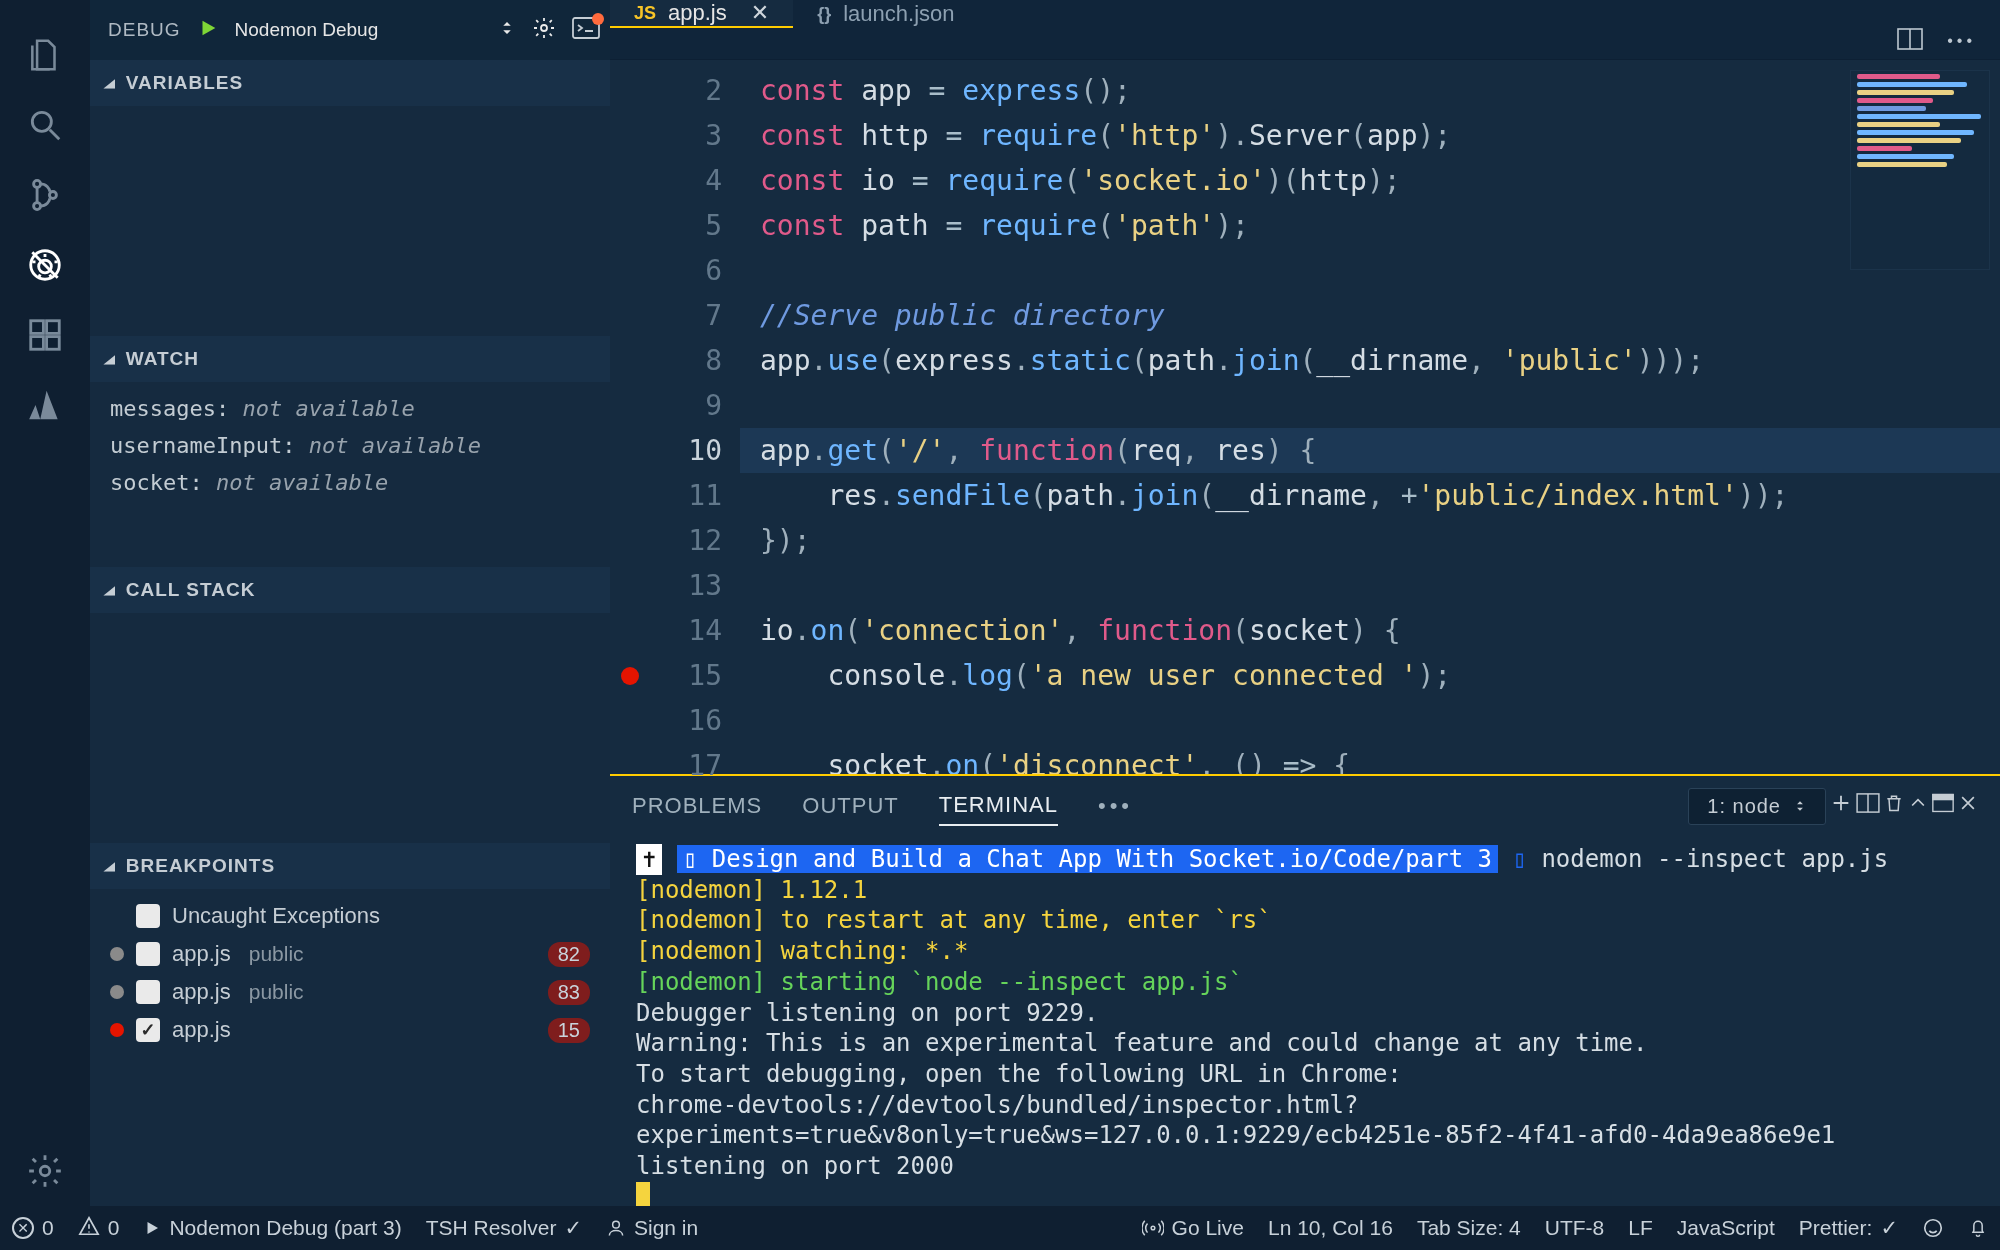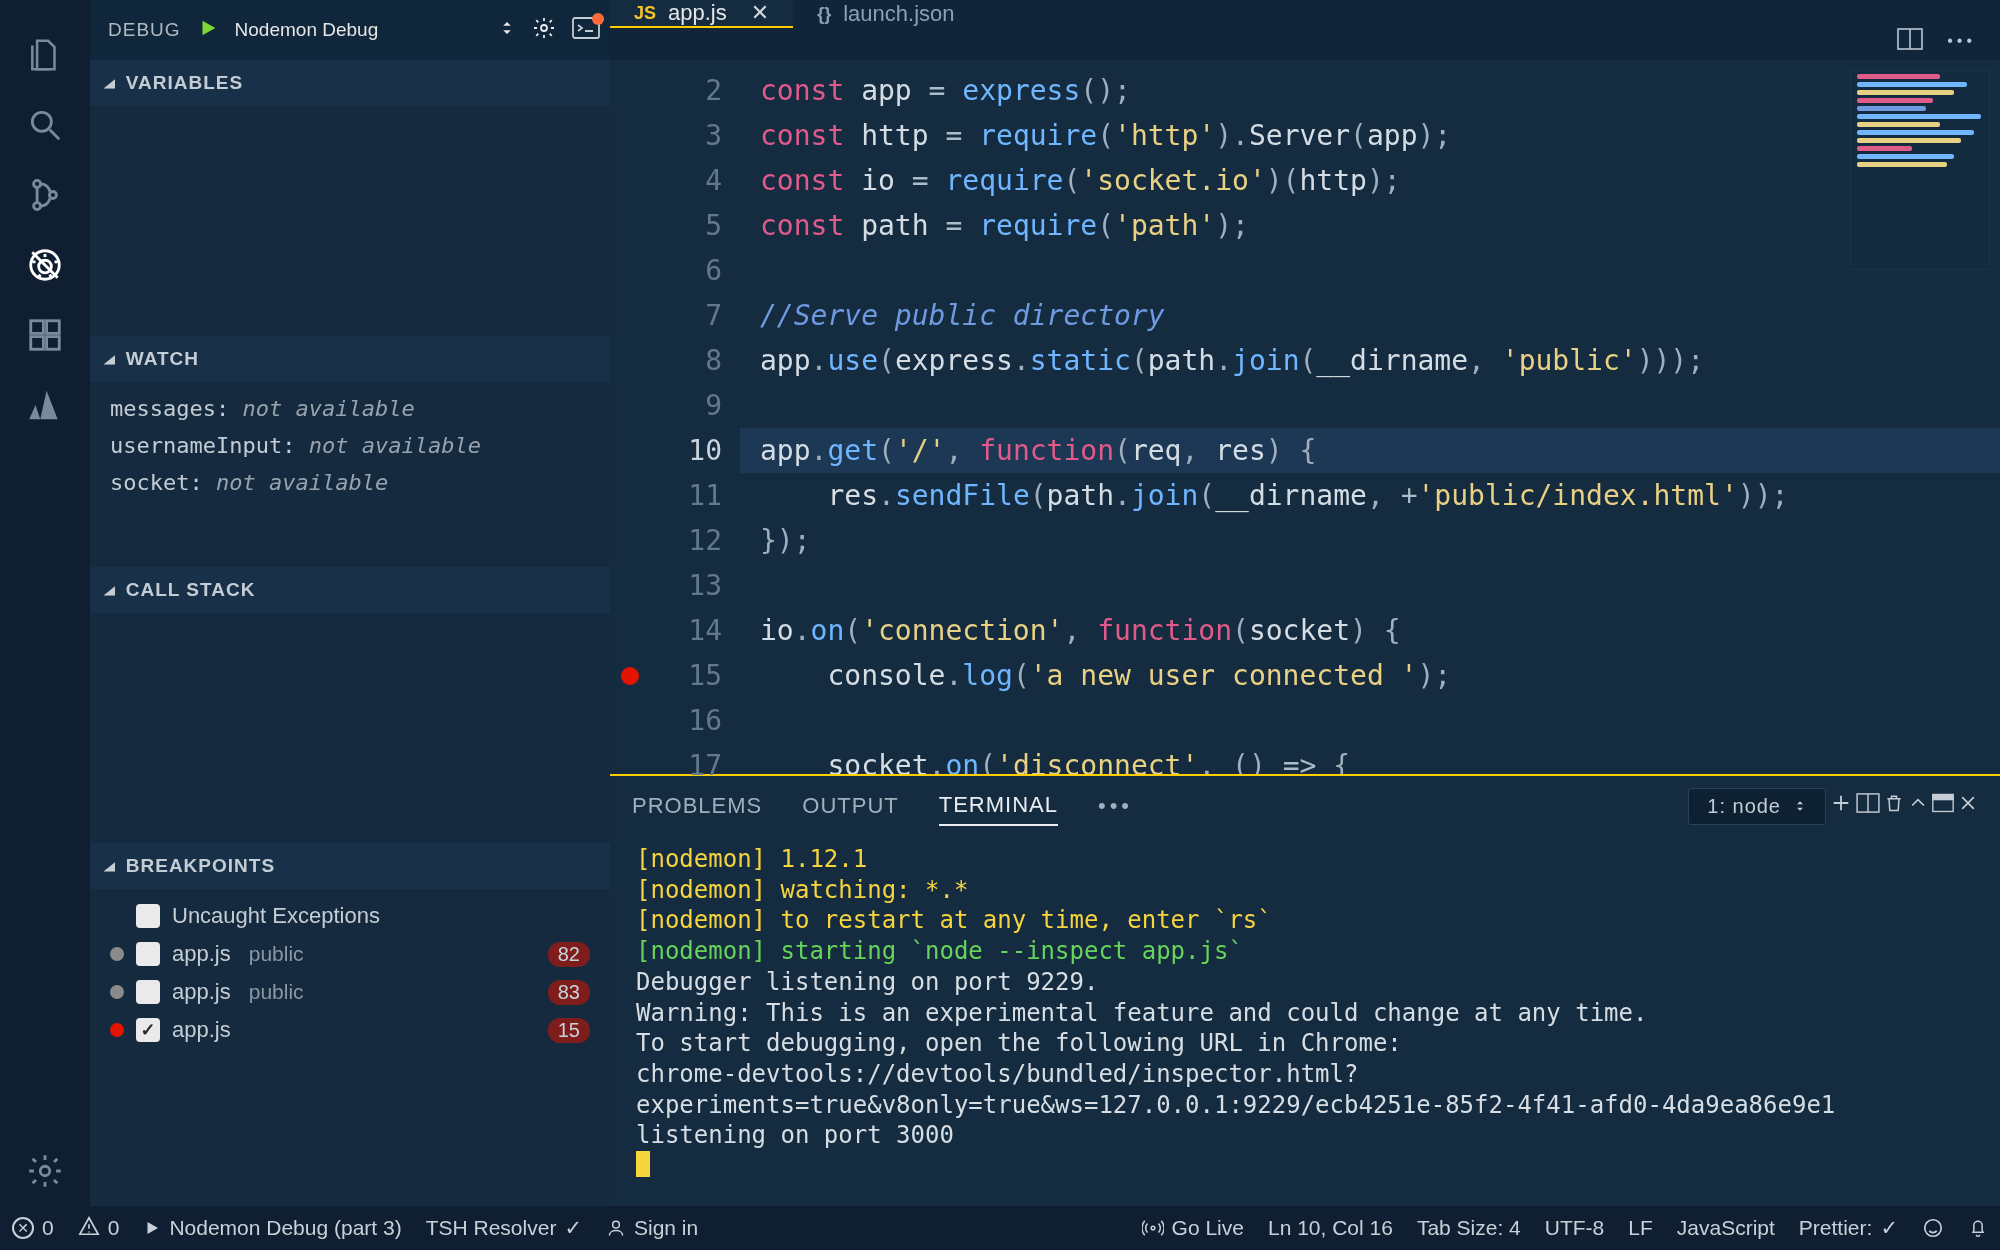--- a/index.html
+++ b/index.html
@@ -445,29 +445,30 @@
           <span class="picon"><svg width="22" height="20" viewBox="0 0 26 22" fill="none" stroke="currentColor" stroke-width="1.6">
                 <rect x="1" y="1" width="24" height="20"></rect>
                 <rect x="1" y="1" width="24" height="6" fill="currentColor"></rect>
               </svg></span>
           <span class="picon"><svg width="20" height="20" viewBox="0 0 24 24" stroke="currentColor" stroke-width="2">
                 <path d="M5 5l14 14M19 5L5 19"></path>
               </svg></span>
         </div>
       </div>
       <div class="terminal" id="terminal">
+          <div><span class="badge">✝</span> <span class="pathhl">▯ Design and Build a Chat App With Socket.io/Code/part 3</span> <span class="blue">▯</span> nodemon --inspect app.js</div>
           <div class="yellow">[nodemon] 1.12.1</div>
+          <div class="yellow">[nodemon] to restart at any time, enter `rs`</div>
           <div class="yellow">[nodemon] watching: *.*</div>
-          <div class="yellow">[nodemon] to restart at any time, enter `rs`</div>
           <div class="green">[nodemon] starting `node --inspect app.js`</div>
           <div class="">Debugger listening on port 9229.</div>
           <div class="">Warning: This is an experimental feature and could change at any time.</div>
           <div class="">To start debugging, open the following URL in Chrome:</div>
           <div class="">    chrome-devtools://devtools/bundled/inspector.html?experiments=true&amp;v8only=true&amp;ws=127.0.0.1:9229/ecb4251e-85f2-4f41-afd0-4da9ea86e9e1</div>
-          <div class="">listening on port 3000</div>
+          <div class="">listening on port 2000</div>
           <div><span class="cursor"></span></div>
         </div>
     </div>
   </div>
 </div>
 
 <div class="status-bar">
   <div class="sb">
     <span class="circle-x">✕</span>
     <span>0</span>

